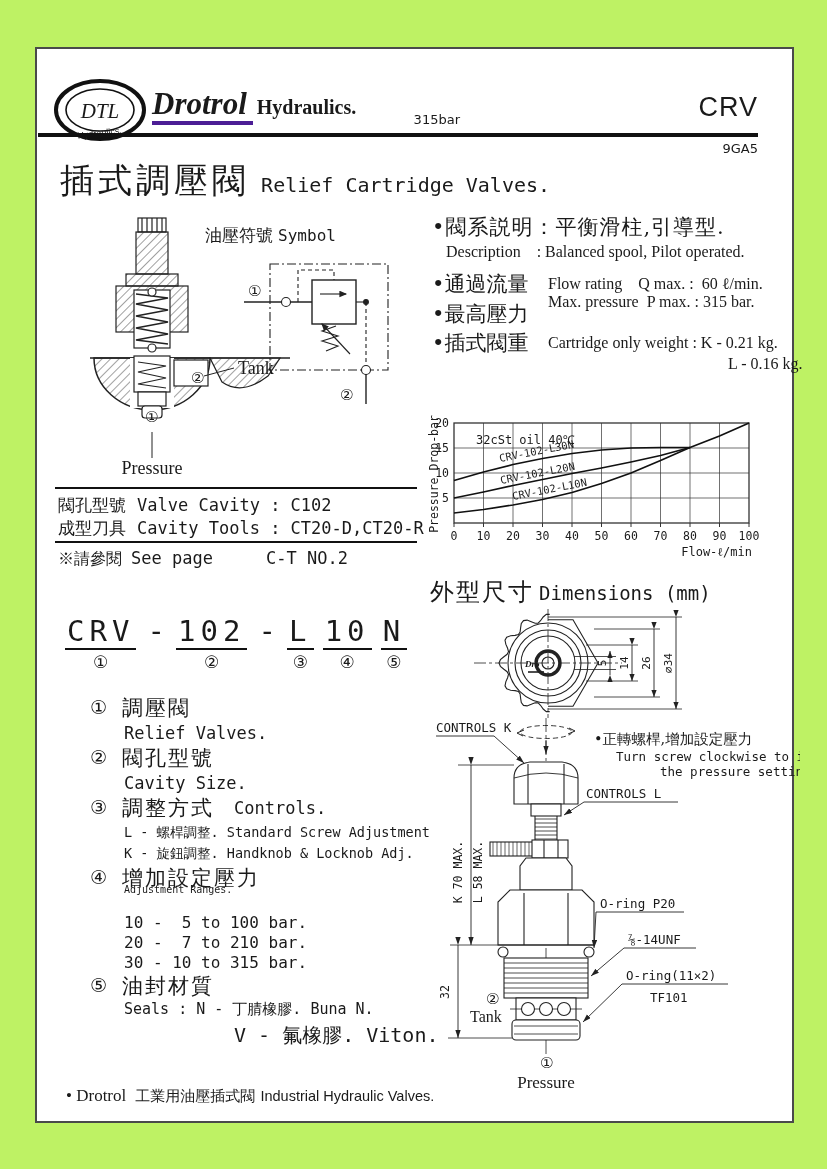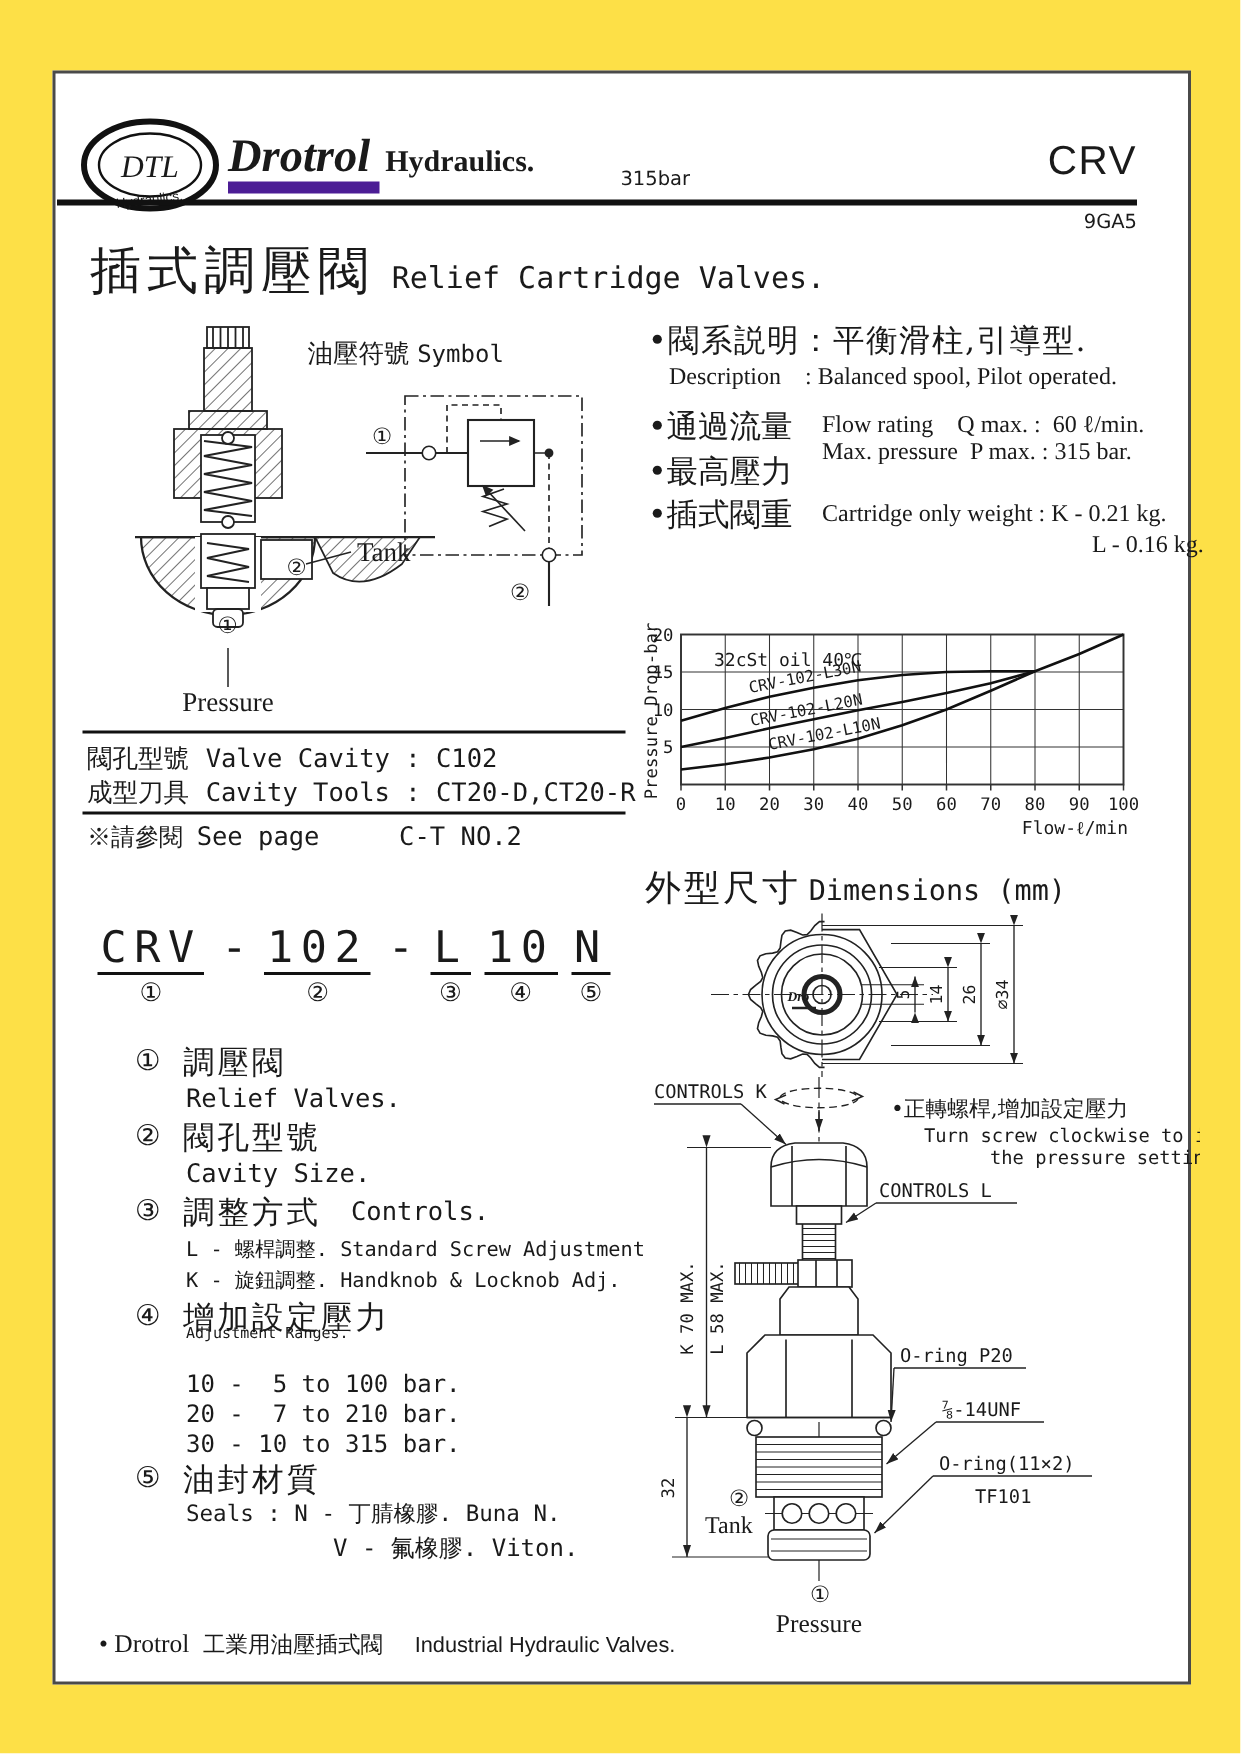--- a/index.html
+++ b/index.html
@@ -1,23 +1,23 @@
 <!DOCTYPE html>
 <html><head>
 <meta charset="utf-8">
 <style>
   html,body{margin:0;padding:0;background:#fff;}
-  .page{position:relative;width:827px;height:1169px;background:#fde047;font-family:"DejaVu Sans",sans-serif;color:#1a1a1a;overflow:hidden;}
+  .page{position:relative;width:827px;height:1169px;background:#bef264;font-family:"DejaVu Sans",sans-serif;color:#1a1a1a;overflow:hidden;}
   .frame{position:absolute;left:35px;top:47px;width:755px;height:1072px;border:2px solid #4a4a4a;background:#fff;}
   .abs{position:absolute;}
   .cjk{font-family:"DejaVu Serif","Liberation Serif",serif;}
   .mono{font-family:"DejaVu Sans Mono","Liberation Mono",monospace;}
   .serif{font-family:"Liberation Serif","DejaVu Serif",serif;}
   .pre{white-space:pre;}
-  .brand{font:italic bold 31px "Liberation Serif",serif;border-bottom:8px solid #4c1d95;padding-right:6px;}
+  .brand{font:italic bold 31px "Liberation Serif",serif;border-bottom:4px solid #4c1d95;padding-right:6px;}
   .brand-suffix{font:bold 20px "Liberation Serif",serif;margin-left:4px;}
   .hrule{position:absolute;background:#111;}
   .sec-zh{font-size:24px;letter-spacing:2px;}
   .sec-en{font-size:19px;}
   svg text{fill:#1a1a1a;}
   .seg{display:inline-block;text-align:center;vertical-align:top;}
   .seg-text{font-family:"DejaVu Sans Mono",monospace;font-size:29px;letter-spacing:5px;border-bottom:2px solid #111;padding:0 2px;display:block;line-height:34px;}
   .seg-num{font-size:17px;display:block;margin-top:2px;}
   .seg-dash{display:inline-block;font-family:"DejaVu Sans Mono",monospace;font-size:29px;vertical-align:top;line-height:34px;margin:0 6px;}
 </style>
@@ -246,21 +246,21 @@
     <div class="abs cjk" style="left:122px;top:864px;font-size:21px;letter-spacing:2px">增加設定壓力</div>
     <div class="abs mono" style="left:124px;top:884px;font-size:10px">Adjustment Ranges.</div>
     <div class="abs mono pre" style="left:124px;top:913px;font-size:16px">10 -  5 to 100 bar.</div>
     <div class="abs mono pre" style="left:124px;top:933px;font-size:16px">20 -  7 to 210 bar.</div>
     <div class="abs mono pre" style="left:124px;top:953px;font-size:16px">30 - 10 to 315 bar.</div>
   </div>
   <div>
     <div class="abs" style="left:90px;top:974px;font-size:19px">⑤</div>
     <div class="abs cjk" style="left:122px;top:972px;font-size:21px;letter-spacing:2px">油封材質</div>
     <div class="abs mono" style="left:124px;top:1000px;font-size:15px">Seals : N - 丁腈橡膠. Buna N.</div>
-    <div class="abs mono" style="left:222px;top:1022px;font-size:16px">V - 氟橡膠. Viton.</div>
+    <div class="abs mono" style="left:234px;top:1022px;font-size:20px">V - 氟橡膠. Viton.</div>
   </div>
 
   <div class="abs" style="left:430px;top:576px">
     <span class="cjk sec-zh">外型尺寸</span>
     <span class="mono sec-en">Dimensions (mm)</span>
   </div>
 
   <svg class="abs" style="left:470px;top:606px" width="245" height="116" viewBox="0 0 245 116">
     <defs>
       <marker id="kar" markerWidth="9" markerHeight="8" refX="8" refY="3" orient="auto">
@@ -397,15 +397,15 @@
     <text x="222" y="290" font-size="12.5" font-family="DejaVu Sans Mono,monospace">TF101</text>
     <text x="58" y="292" font-size="15">②</text>
     <text x="42" y="310" font-size="16" font-family="Liberation Serif,serif">Tank</text>
     <text x="112" y="356" font-size="15">①</text>
     <text x="118" y="376" font-size="17" text-anchor="middle" font-family="Liberation Serif,serif">Pressure</text>
   </svg>
 
   <div class="abs" style="left:66px;top:1086px">
     <span class="serif" style="font-size:17px">• Drotrol</span>
     <span class="cjk" style="font-size:15px;margin-left:4px">工業用油壓插式閥</span>
-    <span style="font-size:14.5px;margin-left:16px;font-family:'Liberation Sans',sans-serif">Industrial Hydraulic Valves.</span>
+    <span style="font-size:14.5px;margin-left:0;font-family:'Liberation Sans',sans-serif">Industrial Hydraulic Valves.</span>
   </div>
 </div>
 
 </body></html>

